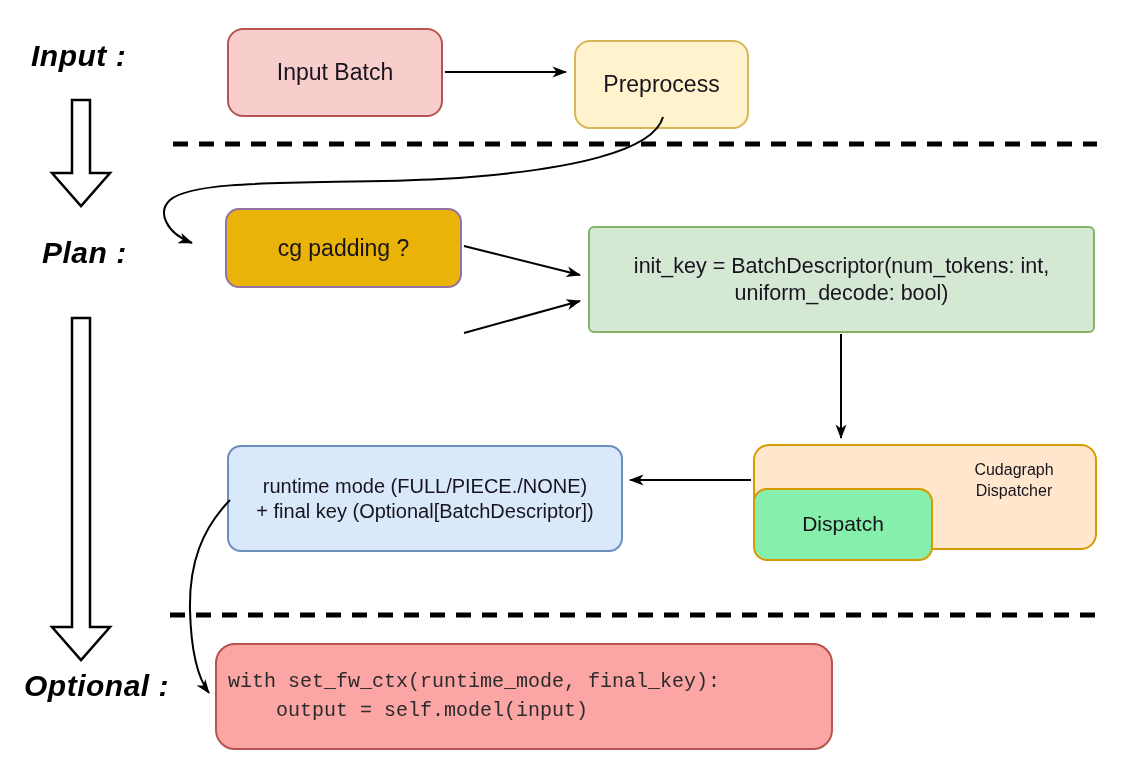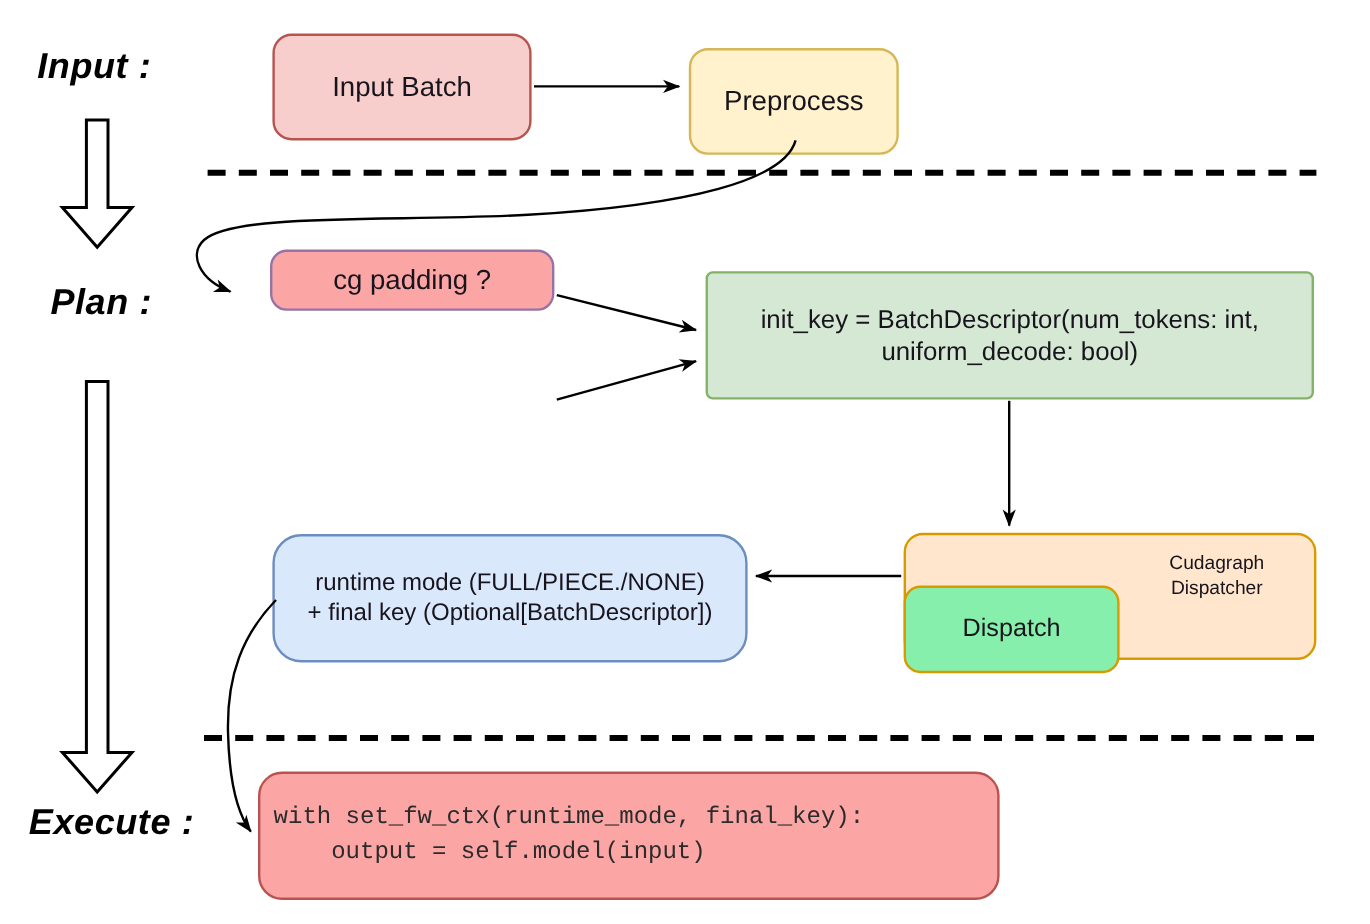--- a/index.html
+++ b/index.html
@@ -12,46 +12,46 @@
     position:absolute;font-weight:bold;font-size:30px;color:#000;
     white-space:nowrap;letter-spacing:0.5px;font-style:italic;
   }
   .node{
     position:absolute;box-sizing:border-box;border:2px solid;border-radius:16px;
     display:flex;align-items:center;justify-content:center;text-align:center;
     white-space:pre-line;line-height:1.25;color:#18141d;
   }
   .node-input-batch{left:227px;top:28px;width:216px;height:89px;background:#f8cecc;border-color:#b85450;font-size:23px;}
   .node-preprocess{left:574px;top:28px;width:175px;height:89px;background:#fff2cc;border-color:#d6b656;font-size:23px;margin-top:12px;}
-  .node-cg-padding{left:225px;top:208px;width:237px;height:51px;background:#fca5a5;border-color:#9673a6;font-size:23px;border-radius:14px;text-align:center;}
+  .node-cg-padding{left:225px;top:208px;width:237px;height:80px;background:#eab308;border-color:#9673a6;font-size:23px;border-radius:14px;text-align:center;}
   .node-uniform-decode{left:225px;top:297px;width:237px;height:72px;background:#e1d5e7;border-color:#9673a6;font-size:23px;border-radius:14px;}
   .node-init-key{left:588px;top:226px;width:507px;height:107px;background:#d5e8d4;border-color:#82b366;font-size:21.5px;border-radius:6px;}
   .node-dispatcher{left:753px;top:444px;width:344px;height:106px;background:#ffe6cc;border-color:#d79b00;border-radius:16px;}
   .node-dispatch{left:753px;top:444px;width:180px;height:73px;background:#86efac;border-color:#d79b00;font-size:21px;border-radius:14px;margin-top:44px;}
   .dispatcher-label{
     position:absolute;left:933px;top:460px;width:162px;font-size:16px;line-height:1.3;
     text-align:center;white-space:pre-line;color:#18141d;
   }
-  .node-runtime{left:227px;top:445px;width:396px;height:107px;background:#dae8fc;border-color:#6c8ebf;font-size:20px;border-radius:24px;}
+  .node-runtime{left:227px;top:445px;width:396px;height:107px;background:#dae8fc;border-color:#6c8ebf;font-size:20px;border-radius:14px;}
   .node-code{
     left:215px;top:643px;width:618px;height:107px;background:#fca5a5;border-color:#b85450;
     border-radius:20px;justify-content:flex-start;text-align:left;white-space:pre;
     font-family:"Liberation Mono","DejaVu Sans Mono",monospace;font-size:20px;
     line-height:1.42;color:#2b2b2b;padding-left:11px;
   }
   svg.overlay{position:absolute;inset:0;pointer-events:none;}
 </style>
 </head>
 <body>
 
 <div class="stage">
 
   <div class="section-label" style="left:31px;top:39px">Input :</div>
   <div class="section-label" style="left:42px;top:236px">Plan :</div>
-  <div class="section-label" style="left:24px;top:669px">Execute :</div>
+  <div class="section-label" style="left:24px;top:669px">Optional :</div>
 
   <div class="node node-input-batch">
     <span>Input Batch</span>
   </div>
 
   <div class="node node-preprocess">
     <span>Preprocess</span>
   </div>
 
   <div class="node node-cg-padding">

